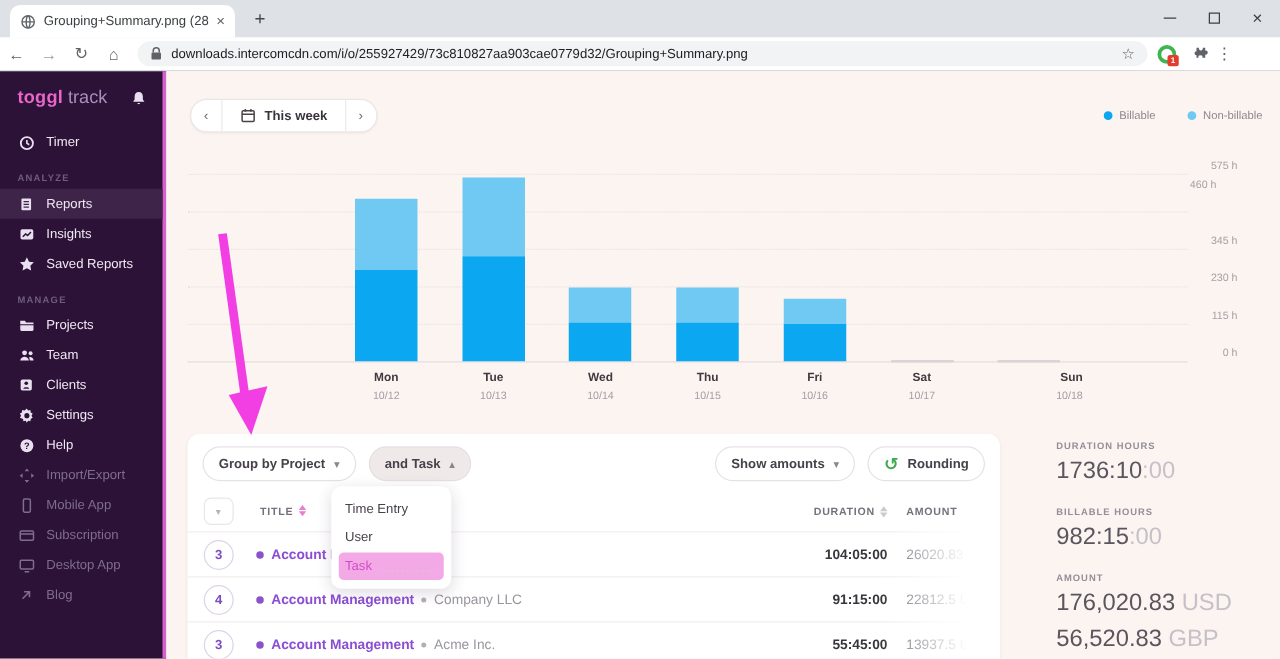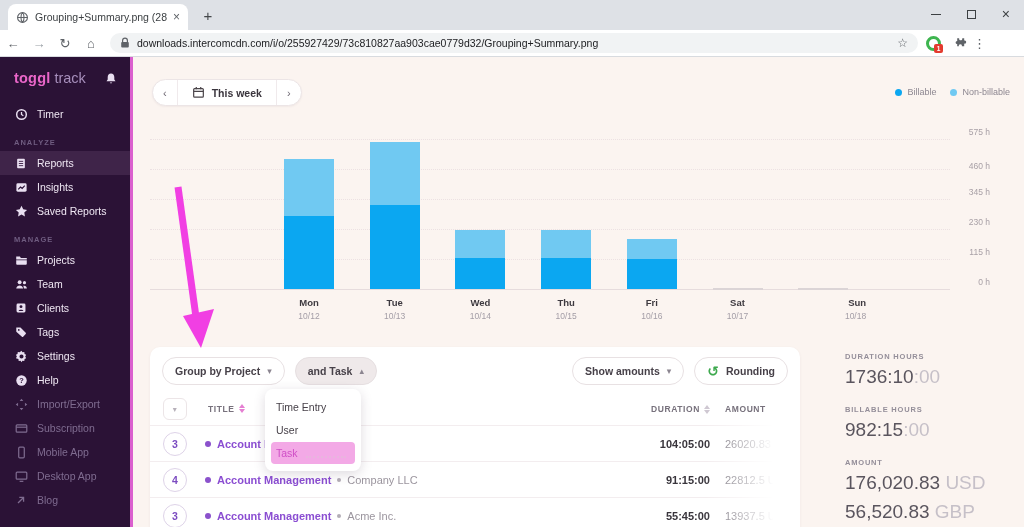--- a/index.html
+++ b/index.html
@@ -44,21 +44,21 @@
   .main { position:absolute; left:133px; top:0; width:891px; height:470px; background:#fbf4f0; overflow:hidden; }
 
   
   .date-nav { position:absolute; left:19px; top:22px; height:27px; display:flex; background:#fff; border:1px solid #ece5e6; border-radius:15px; box-shadow:0 1px 2px rgba(90,70,90,.06); overflow:hidden; }
   .dn-seg { display:flex; align-items:center; justify-content:center; padding:0 10px; font-size:11px; color:#6d6772; }
   .dn-seg + .dn-seg { border-left:1px solid #f0eaec; }
   .dn-mid { gap:7px; font-size:10.5px; font-weight:bold; color:#3a353d; padding:0 14px; }
   .cal-ic { width:13px; height:13px; }
 
   
-  .legend { position:absolute; top:30px; right:14px; display:flex; gap:14px; align-items:center; }
+  .legend { position:absolute; top:30px; right:14px; display:flex; gap:26px; align-items:center; }
   .leg-item { display:flex; align-items:center; gap:5px; font-size:9px; color:#8d8791; }
   .leg-dot { width:7px; height:7px; border-radius:50%; }
 
   
   .chart { position:absolute; left:17px; top:82px; width:840px; height:150px; }
   .gridline { position:absolute; left:0; width:800px; border-top:1px dotted #ece1e2; height:0; }
   .gridline.baseline { border-top:1px solid #e6dcdd; }
   .ylabel { position:absolute; right:0; width:55px; text-align:right; font-size:8.5px; color:#a8a0a6; }
   .bar { position:absolute; bottom:0; display:flex; flex-direction:column; }
   .bar > div { width:100%; }
@@ -236,29 +236,20 @@
               <svg width="12" height="12" viewBox="0 0 14 14">
                 <rect x="1.8" y="1.8" width="10.4" height="10.4" rx="1.6" fill="currentColor"></rect>
                 <circle cx="7" cy="5.4" r="1.7" fill="#2b1236"></circle>
                 <path d="M4.2 10.4c.4-1.8 5.2-1.8 5.6 0z" fill="#2b1236"></path>
               </svg>
             </span>
           <span>Clients</span>
         </div>
         <div class="nav-item">
           <span class="ic">
-              <svg width="12" height="12" viewBox="0 0 14 14">
-                <path d="M1.5 1.8h4.9l6.1 6.2a1 1 0 010 1.4l-3 3a1 1 0 01-1.4 0L1.5 6.7z" fill="currentColor"></path>
-                <circle cx="4.4" cy="4.6" r="1" fill="#2b1236"></circle>
-              </svg>
-            </span>
-          <span>Tags</span>
-        </div>
-        <div class="nav-item">
-          <span class="ic">
               <svg width="13" height="13" viewBox="0 0 14 14">
                 <path fill-rule="evenodd" d="M7 .8l1 1.7 2-.3.3 2 1.7 1-1 1.8 1 1.8-1.7 1-.3 2-2-.3-1 1.7-1-1.7-2 .3-.3-2L1 8.8l1-1.8-1-1.8 1.7-1 .3-2 2 .3z M7 9.2A2.2 2.2 0 107 4.8a2.2 2.2 0 000 4.4z" fill="currentColor"></path>
               </svg>
             </span>
           <span>Settings</span>
         </div>
         <div class="nav-item">
           <span class="ic">
               <svg width="13" height="13" viewBox="0 0 14 14">
                 <circle cx="7" cy="7" r="5.6" fill="currentColor"></circle>
@@ -271,33 +262,33 @@
           <span class="ic">
               <svg width="13" height="13" viewBox="0 0 14 14">
                 <path d="M7 .8l2 2.5H5zM7 13.2l-2-2.5h4zM.8 7l2.5-2v4zM13.2 7l-2.5 2V5z" fill="currentColor"></path>
               </svg>
             </span>
           <span>Import/Export</span>
         </div>
         <div class="nav-item muted">
           <span class="ic">
               <svg width="13" height="13" viewBox="0 0 14 14">
+                <rect x="4" y="1.3" width="6" height="11.4" rx="1.2" fill="none" stroke="currentColor" stroke-width="1.3"></rect>
+              </svg>
+            </span>
+          <span>Mobile App</span>
+        </div>
+        <div class="nav-item muted">
+          <span class="ic">
+              <svg width="13" height="13" viewBox="0 0 14 14">
                 <rect x="1.3" y="3" width="11.4" height="8" rx="1" fill="none" stroke="currentColor" stroke-width="1.3"></rect>
                 <path d="M1.3 5.6h11.4" stroke="currentColor" stroke-width="1.3"></path>
               </svg>
             </span>
           <span>Subscription</span>
-        </div>
-        <div class="nav-item muted">
-          <span class="ic">
-              <svg width="13" height="13" viewBox="0 0 14 14">
-                <rect x="4" y="1.3" width="6" height="11.4" rx="1.2" fill="none" stroke="currentColor" stroke-width="1.3"></rect>
-              </svg>
-            </span>
-          <span>Mobile App</span>
         </div>
         <div class="nav-item muted">
           <span class="ic">
               <svg width="13" height="13" viewBox="0 0 14 14">
                 <rect x="1.3" y="2.3" width="11.4" height="7.6" rx="1" fill="none" stroke="currentColor" stroke-width="1.3"></rect>
                 <path d="M5 12.2h4" stroke="currentColor" stroke-width="1.3"></path>
               </svg>
             </span>
           <span>Desktop App</span>
         </div>
@@ -336,21 +327,21 @@
         <div class="leg-item">
           <span class="leg-dot" style="background:#70c9f2"></span>
           <span>Non-billable</span>
         </div>
       </div>
 
       <div class="chart">
           <div class="gridline" style="top: 0px;"></div>
           <div class="ylabel" style="top: -12px;">575 h</div>
           <div class="gridline" style="top: 30px;"></div>
-          <div class="ylabel" style="top: 22px;">460 h</div>
+          <div class="ylabel" style="top: 3px; text-align: center;">460 h</div>
           <div class="gridline" style="top: 60px;"></div>
           <div class="ylabel" style="top: 48px;">345 h</div>
           <div class="gridline" style="top: 90px;"></div>
           <div class="ylabel" style="top: 78px;">230 h</div>
           <div class="gridline" style="top: 120px;"></div>
           <div class="ylabel" style="top: 108px;">115 h</div>
           <div class="gridline baseline" style="top: 150px;"></div>
           <div class="ylabel" style="top: 138px;">0 h</div>
           <div class="bar" style="left: 134px; width: 50px;">
             <div style="height: 56.8696px; background: rgb(112, 201, 242);"></div>

